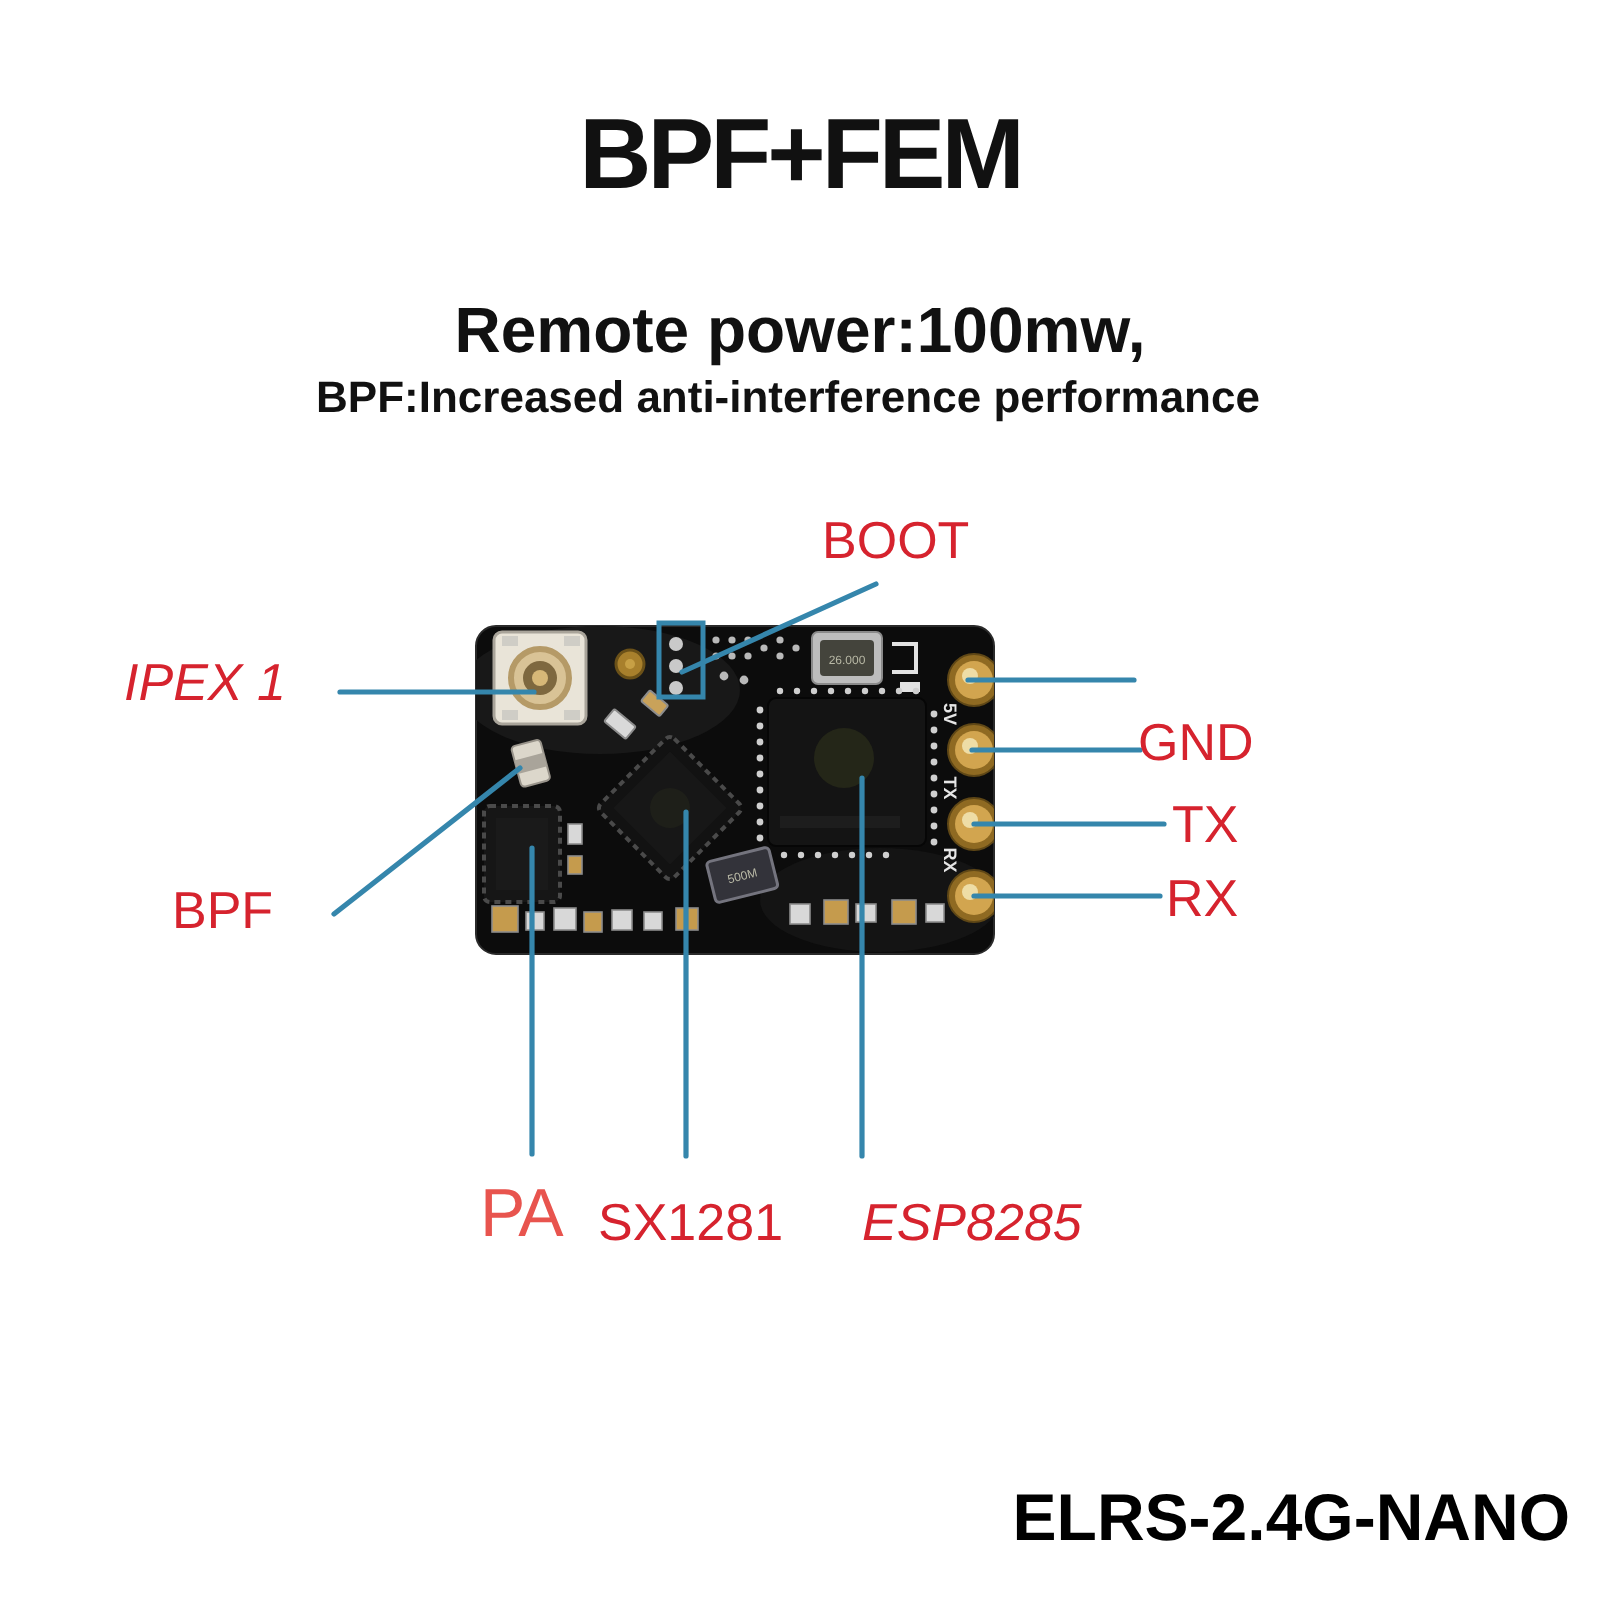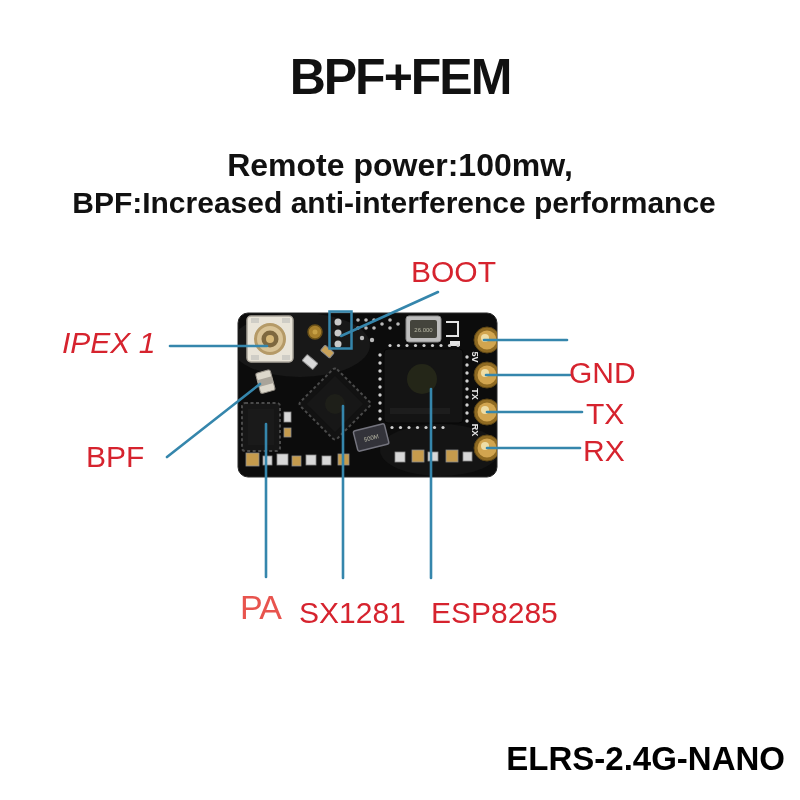--- a/index.html
+++ b/index.html
@@ -7,32 +7,32 @@
     --pa-red:#e8544e;
     --callout-blue:#3586ac;
     --board-black:#0c0c0c;
   }
   html,body{margin:0;padding:0;background:#fff;}
   body{font-family:"Liberation Sans", sans-serif;}
   .stage{position:relative;width:800px;height:800px;background:#ffffff;overflow:hidden;}
   .abs{position:absolute;line-height:1;white-space:nowrap;}
   .title{left:0;right:0;top:52px;text-align:center;font-size:50px;font-weight:800;letter-spacing:-2px;color:#111;}
   .sub1{left:0;right:0;top:137px;text-align:center;font-size:32px;font-weight:700;color:#111;margin-top:12px;}
-  .sub2{left:0;right:36px;top:188px;text-align:center;font-size:30px;font-weight:700;color:#111;margin-left:24px;}
-  .red{color:var(--label-red);font-size:30px;font-weight:500;}
+  .sub2{left:0;right:36px;top:188px;text-align:center;font-size:22px;font-weight:700;color:#111;margin-left:24px;}
+  .red{color:var(--label-red);font-size:26px;font-weight:500;}
   .lbl-boot{left:411px;top:257px;}
   .lbl-ipex{left:62px;top:328px;font-style:italic;}
   .lbl-bpf{left:86px;top:442px;}
   .lbl-gnd{left:569px;top:323px;margin-top:35px;}
   .lbl-vin{left:572px;top:361px;}
   .lbl-tx{left:586px;top:399px;}
   .lbl-rx{left:583px;top:436px;}
   .lbl-pa{left:240px;top:590px;color:var(--pa-red);font-size:34px;font-weight:400;letter-spacing:-1px;}
   .lbl-sx{left:299px;top:598px;}
-  .lbl-esp{left:431px;top:598px;}
+  .lbl-esp{left:431px;top:598px;font-style:italic;}
   .footer{right:15px;top:742px;font-size:33px;font-weight:700;color:#000000;}
   svg.overlay{position:absolute;left:0;top:0;pointer-events:none;}
   .cline{stroke:var(--callout-blue);stroke-width:2.6;fill:none;stroke-linecap:round;}
   .crect{stroke:var(--callout-blue);stroke-width:2.5;fill:none;}
   .silk{fill:#e6e6e6;font-size:9px;font-weight:bold;font-family:"Liberation Sans",sans-serif;}
   .chipmark{fill:#b9b9a6;font-size:6px;font-family:"Liberation Sans",sans-serif;}
 </style>
 </head>
 <body>
 

